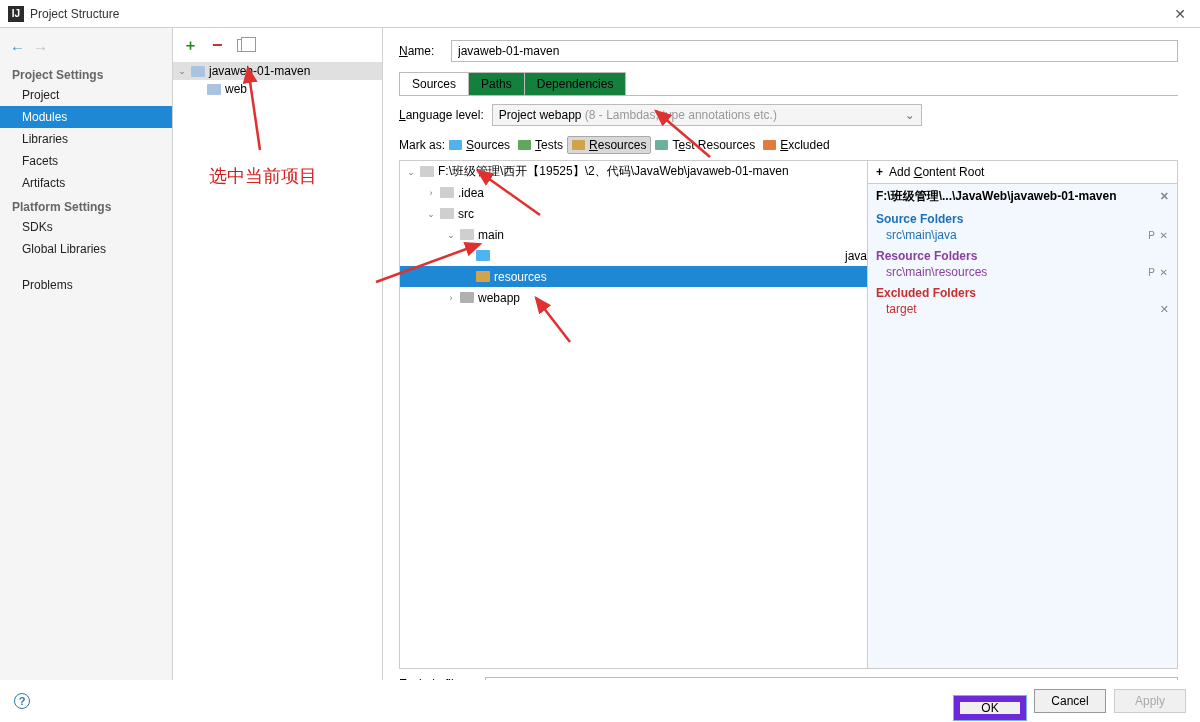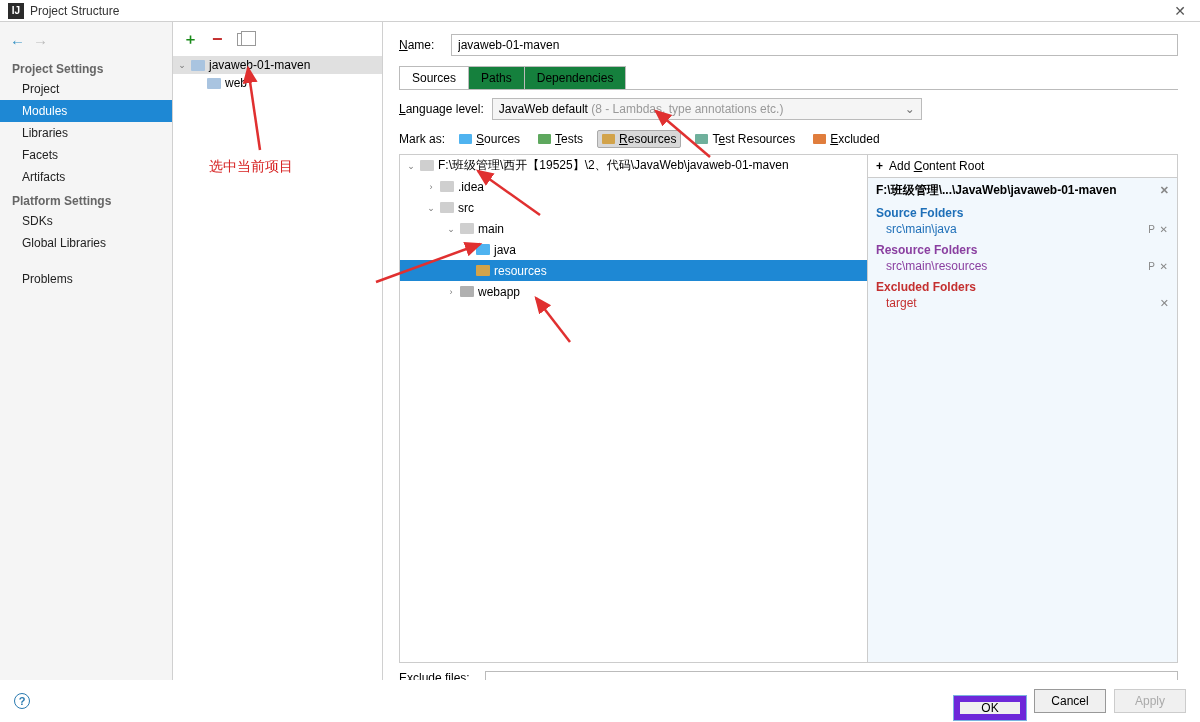--- a/index.html
+++ b/index.html
@@ -1,17 +1,17 @@
 <!DOCTYPE html>
 <html><head>
 <meta charset="utf-8">
 <style>
   * { box-sizing: border-box; font-family: "Segoe UI", Tahoma, sans-serif; font-size: 12px; }
   body { margin:0; padding:0; width:1200px; height:722px; background:#fff; overflow:hidden; position:relative; }
-  .titlebar { height:22px; display:flex; align-items:center; padding:0 8px; border-bottom:1px solid #d0d0d0; }
+  .titlebar { height:28px; display:flex; align-items:center; padding:0 8px; border-bottom:1px solid #d0d0d0; }
   .titlebar .ij-icon { width:16px; height:16px; background:#2b2b2b; color:#fff; font-size:10px; display:flex; align-items:center; justify-content:center; margin-right:6px; font-weight:bold;}
   .titlebar .title { flex:1; color:#333; }
   .titlebar .close { font-size:14px; color:#555; cursor:default; padding:0 6px;}
   .main { display:flex; height:calc(722px - 28px); }
   .sidebar { width:173px; background:#f5f5f5; border-right:1px solid #d0d0d0; display:flex; flex-direction:column; }
   .nav-arrows { height:34px; display:flex; align-items:center; padding:0 10px; gap:8px; }
   .arrow { font-size:15px; }
   .arrow.back { color:#3592c4; }
   .arrow.fwd { color:#bbb; }
   .sidebar h4 { margin:6px 0 2px 12px; font-size:12px; color:#666; font-weight:600; }
@@ -20,32 +20,32 @@
   .tree-panel { width:210px; border-right:1px solid #d0d0d0; position:relative; }
   .tree-toolbar { height:34px; display:flex; align-items:center; gap:14px; padding:0 10px; }
   .plus { color:#1a8a1a; font-weight:bold; font-size:15px;}
   .minus { color:#c43030; font-weight:bold; font-size:18px;}
   .copy { width:13px; height:13px; border:1px solid #999; position:relative; }
   .copy::after{content:""; position:absolute; top:-3px; left:3px; width:13px; height:13px; border:1px solid #999; background:#fff;}
   .tree-row { display:flex; align-items:center; padding:2px 4px; gap:4px;}
   .tree-row.selected { background:#e0e0e0; }
   .chev { font-size:9px; color:#777; width:10px; text-align:center;}
   .folder-icon { width:14px; height:11px; background:#a9c4e0; border-radius:1px; display:inline-block;}
-  .annotation { color:#d62020; position:absolute; font-size:14px; font-weight:500;text-align:right;}
+  .annotation { color:#d62020; position:absolute; font-size:18px; font-weight:500;text-align:right;}
   .right-pane { flex:1; padding:12px 22px 8px 16px; display:flex; flex-direction:column; position:relative; border-bottom:1px solid #d0d0d0;}
   .name-row { display:flex; align-items:center; gap:10px; margin-bottom:10px; }
   .name-row label { width:42px; }
   .name-row input { flex:1; height:22px; border:1px solid #bbb; padding:0 6px; background:#fff;}
   .tabs { display:flex; border-bottom:1px solid #bbb; margin-bottom:8px;}
   .tab { padding:4px 12px; border:1px solid #bbb; border-bottom:none; background:#15803d; margin-right:-1px; cursor:default;}
   .tab.active { background:#fff; position:relative; z-index:1;}
   .lang-row { display:flex; align-items:center; gap:8px; margin-bottom:10px;}
   .lang-select { flex:1; max-width:430px; height:22px; border:1px solid #bbb; display:flex; align-items:center; justify-content:space-between; padding:0 6px; background:#f5f5f5;}
   .lang-select .hint { color:#999; }
-  .markas-row { display:flex; align-items:center; gap:10px; margin-bottom:6px;}
+  .markas-row { display:flex; align-items:center; margin-bottom:6px;}
   .mark-btn { display:flex; align-items:center; gap:4px; padding:1px 4px; cursor:default;}
   .mark-btn.selected { background:#d8d8d8; border:1px solid #aaa; border-radius:2px;}
   .sw { width:13px; height:10px; display:inline-block; border-radius:1px;}
   .sw.blue{background:#4fb3f0;} .sw.green{background:#5ea85e;} .sw.gold{background:#d2a34a;} .sw.teal{background:#6fb09c;} .sw.orange{background:#e07d3c;}
   .content-area { flex:1; display:flex; border:1px solid #ccc; min-height:0;}
   .folder-tree { flex:1; overflow:auto; position:relative;}
   .ft-row { display:flex; align-items:center; height:21px; gap:4px;}
   .ft-row.sel { background:#1e88d4; color:#fff; }
   .ft-ico { width:14px; height:11px; border-radius:1px; display:inline-block;}
   .ft-ico.std{background:#cfcfcf;} .ft-ico.blue{background:#4fb3f0;} .ft-ico.gold{background:#d2a34a;} .ft-ico.gray{background:#b0b0b0;}
@@ -122,21 +122,21 @@
       <input type="text" value="javaweb-01-maven" style="">
     </div>
     <div class="tabs">
       <div class="tab active">Sources</div>
       <div class="tab">Paths</div>
       <div class="tab">Dependencies</div>
     </div>
     <div class="lang-row">
       <label><span class="u">L</span>anguage level:</label>
       <div class="lang-select">
-        <span><span>JavaWeb default</span> <span class="hint">(8 - Lambdas, type annotations etc.)</span></span>
+        <span><span>Project webapp</span> <span class="hint">(8 - Lambdas, type annotations etc.)</span></span>
         <span style="color:#777;">⌄</span>
       </div>
     </div>
     <div class="markas-row">
       <span>Mark as:</span>
       <span class="mark-btn">
           <span class="sw blue"></span>
           <span><span class="u">S</span>ources</span>
         </span>
       <span class="mark-btn">
@@ -172,21 +172,21 @@
         <div class="ft-row" style="padding-left:26px;">
             <span class="chev">⌄</span>
             <span class="ft-ico std"></span>
             <span>src</span>
           </div>
         <div class="ft-row" style="padding-left:46px;">
             <span class="chev">⌄</span>
             <span class="ft-ico std"></span>
             <span>main</span>
           </div>
-        <div class="ft-row" style="padding-left:76px;">
+        <div class="ft-row" style="padding-left:76px;justify-content:space-between;">
             <span class="ft-ico blue"></span>
             <span>java</span>
           </div>
         <div class="ft-row sel" style="padding-left:76px;">
             <span class="ft-ico gold"></span>
             <span>resources</span>
           </div>
         <div class="ft-row" style="padding-left:46px;">
             <span class="chev">›</span>
             <span class="ft-ico gray"></span>

